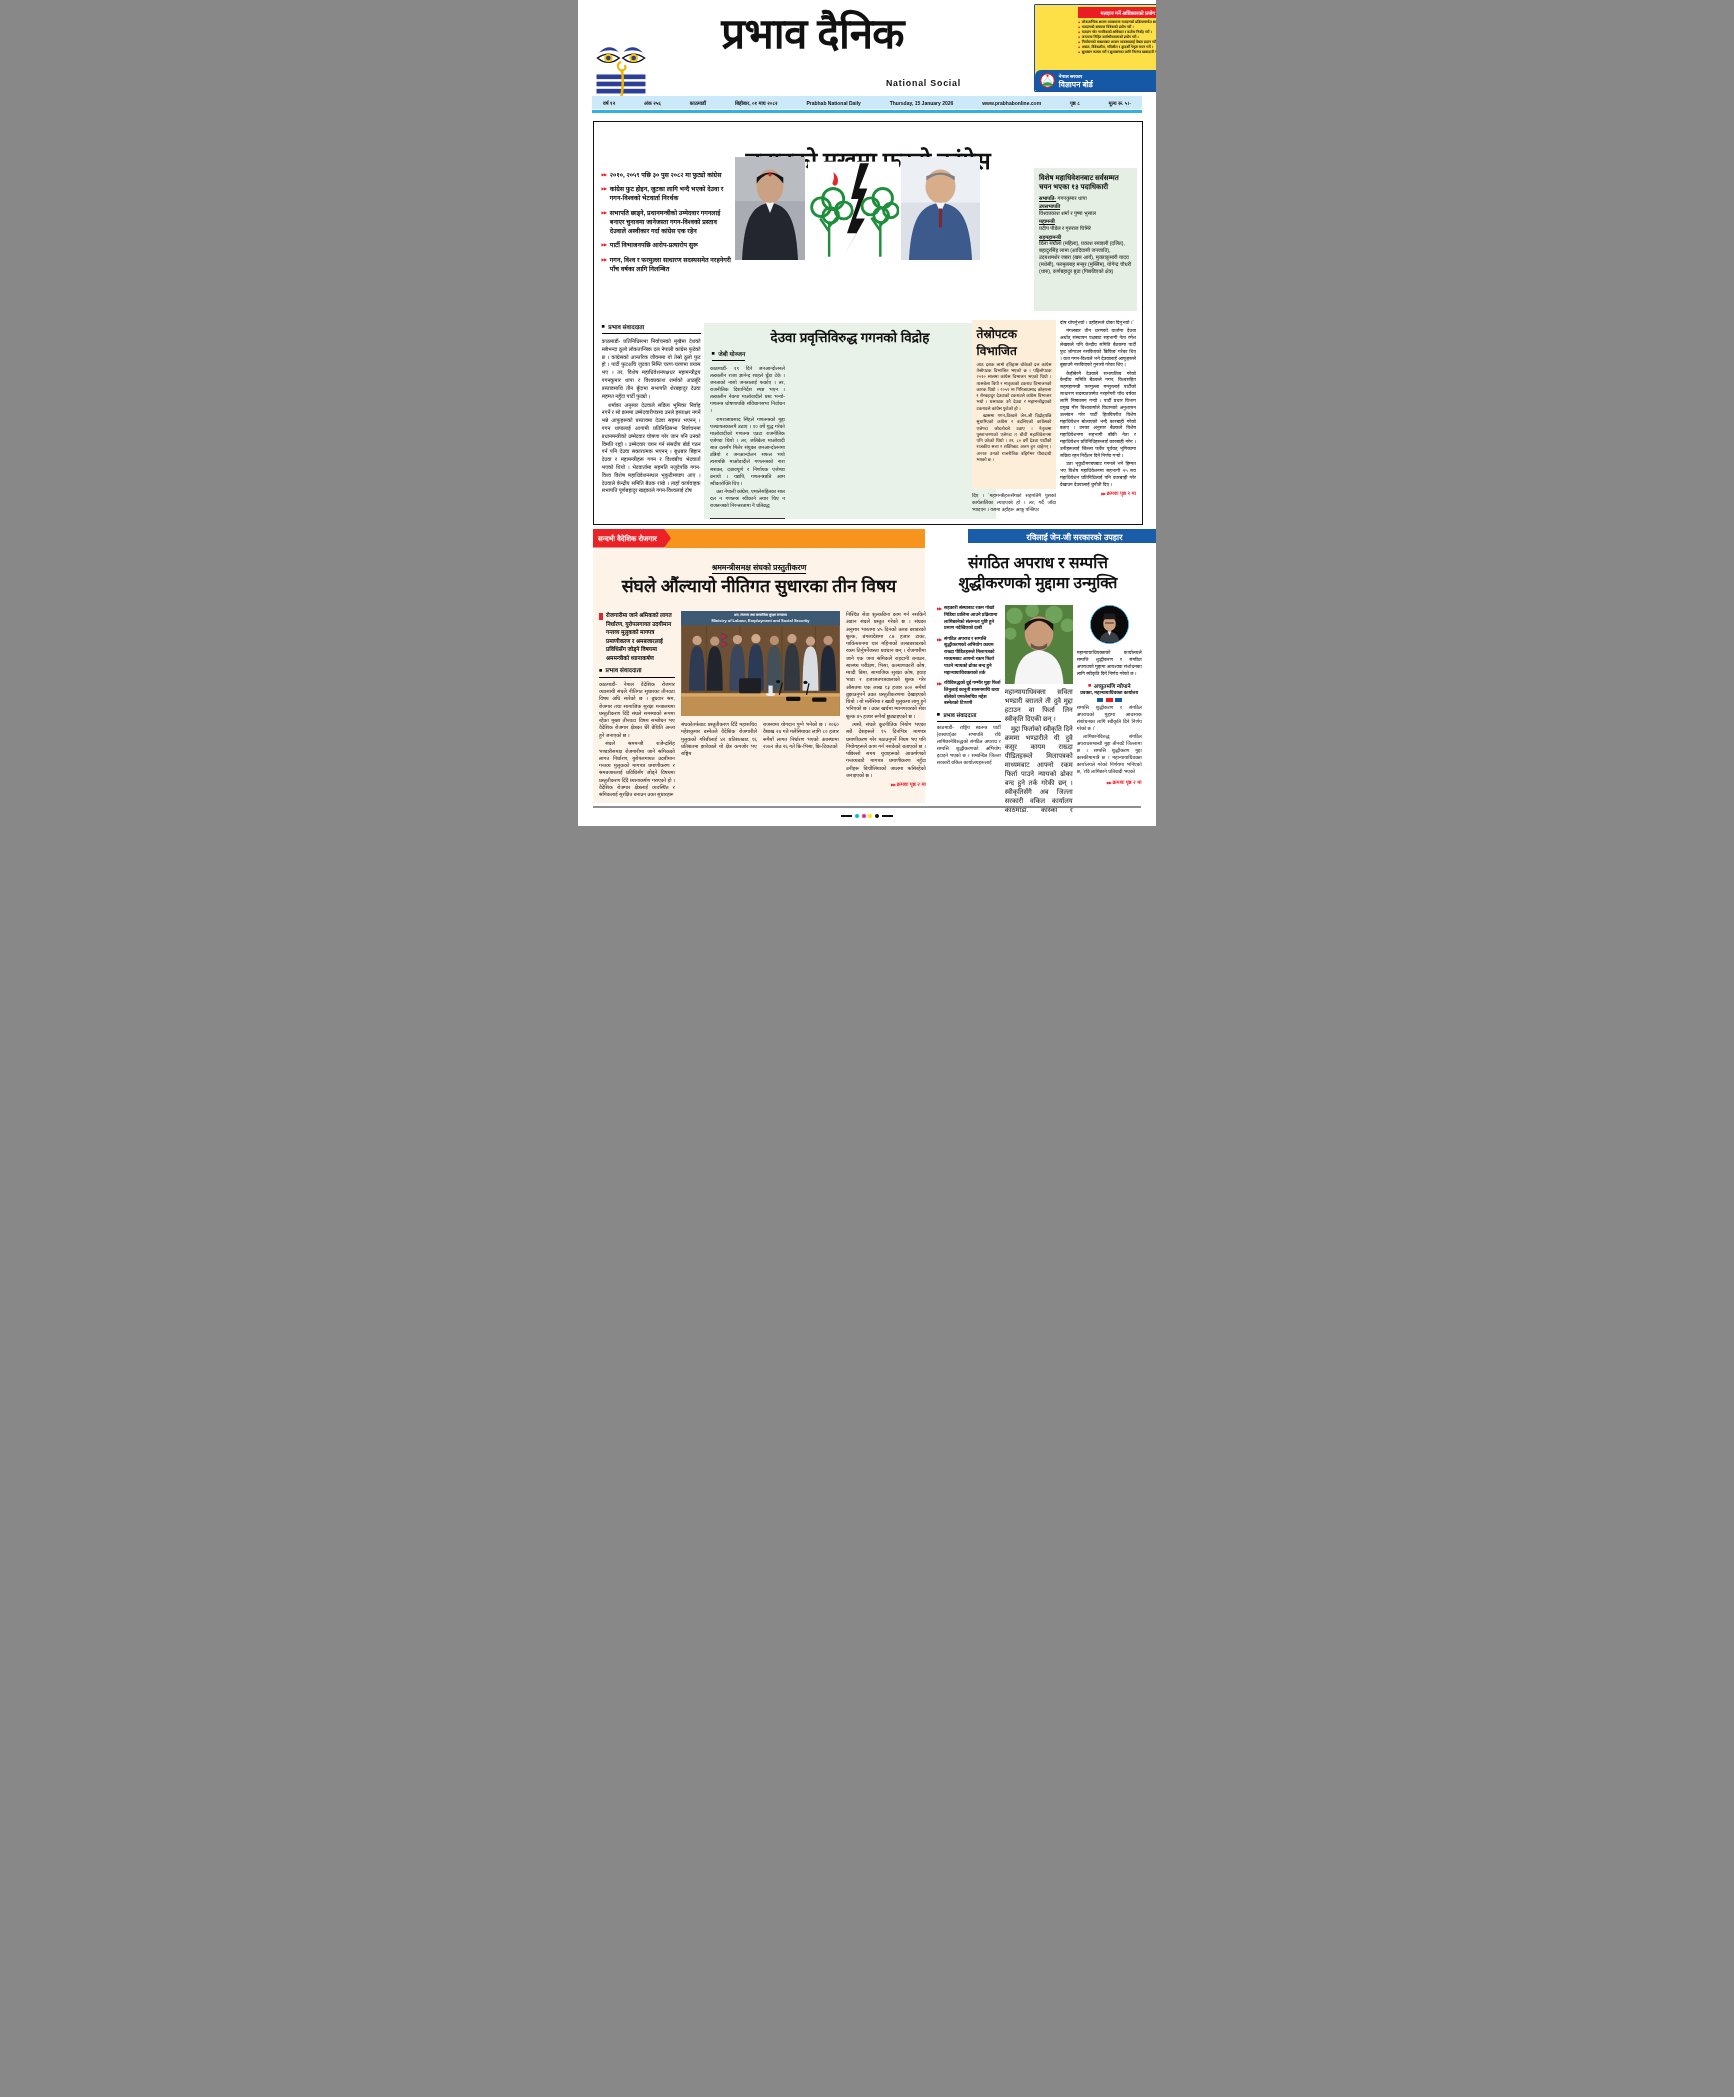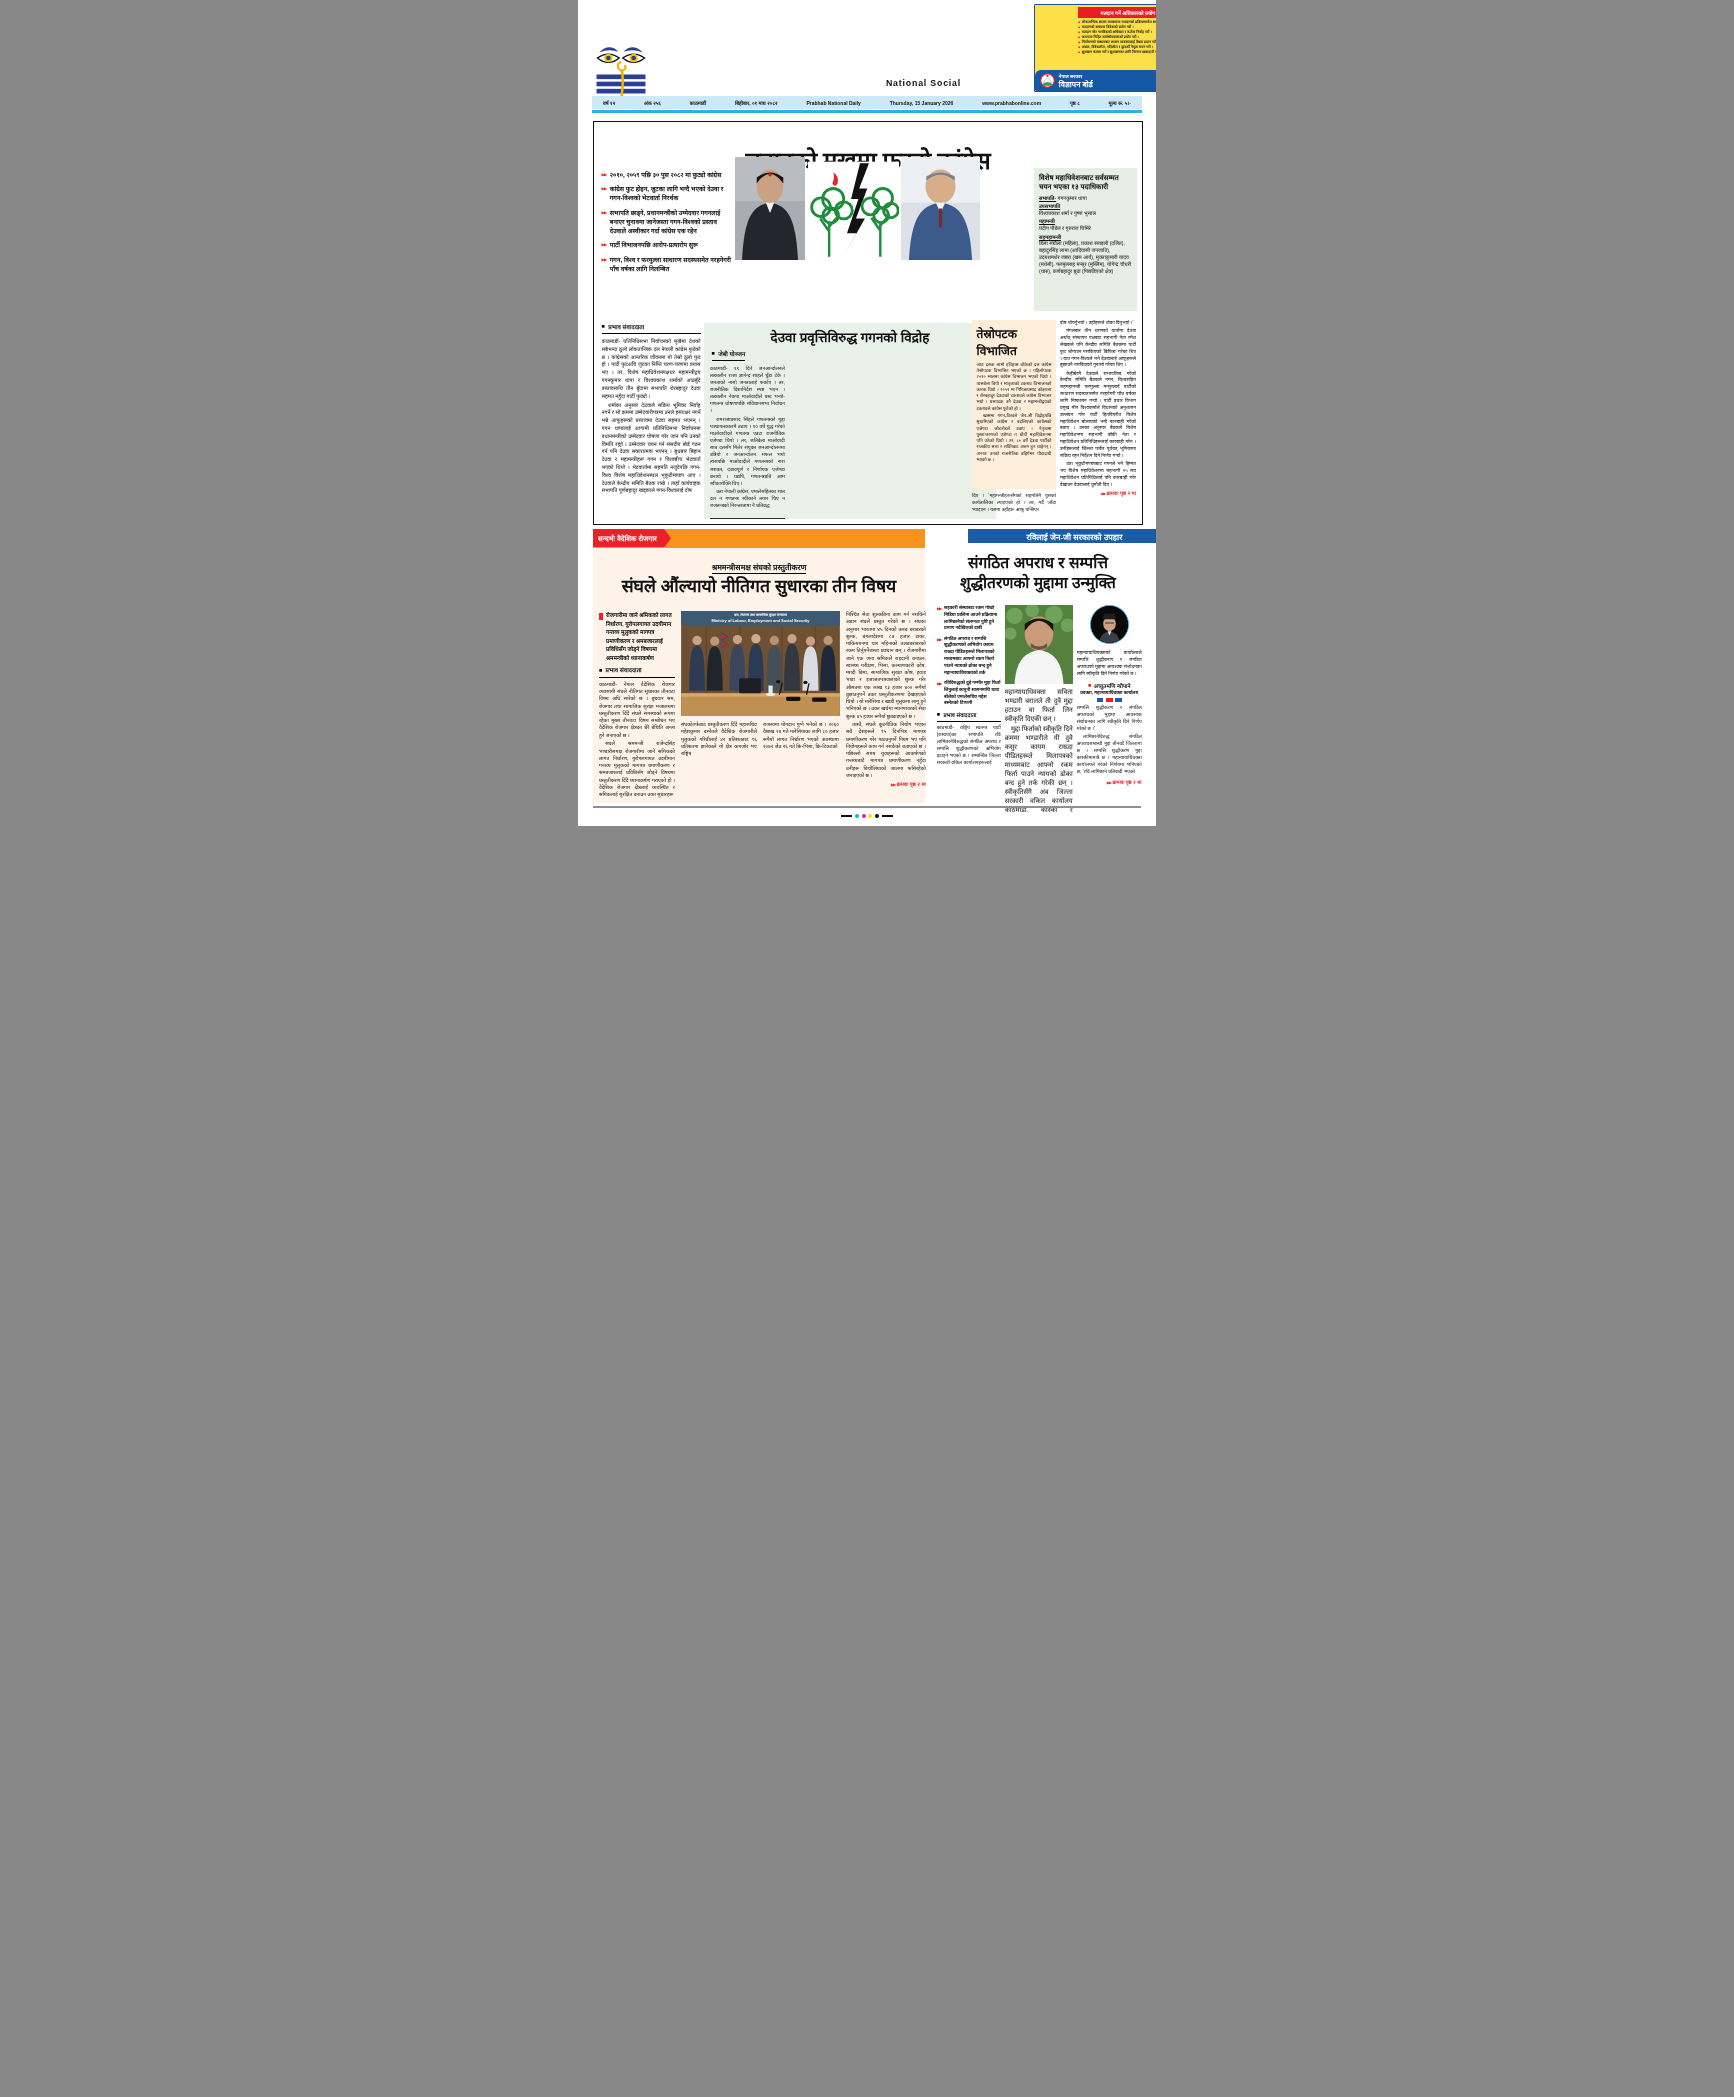--- a/index.html
+++ b/index.html
@@ -129,20 +129,21 @@
       <path d="M8 45 Q34 26 60 45 Q34 66 8 45 Z" fill="#fff" stroke="#111" stroke-width="3"></path>
       <path d="M68 45 Q94 26 120 45 Q94 66 68 45 Z" fill="#fff" stroke="#111" stroke-width="3"></path>
       <circle cx="34" cy="45" r="10" fill="#f5c400"></circle>
         <circle cx="34" cy="45" r="5.5" fill="#2b3f97"></circle>
       <circle cx="94" cy="45" r="10" fill="#f5c400"></circle>
         <circle cx="94" cy="45" r="5.5" fill="#2b3f97"></circle>
       <path d="M64 54 q-11 5 -6 15 q5 9 13 4 q7 -5 1 -11" fill="none" stroke="#f0b400" stroke-width="5"></path>
       <path d="M66 72 q5 26 -1 66" fill="none" stroke="#f0b400" stroke-width="6"></path>
     </svg>
   </div>
+  <div class="abs mast-title">प्रभाव दैनिक</div>
   <div class="abs mast-sub">National Social</div>
 
   <div class="abs ad-box">
     <div class="ad-head">मतदान गर्ने अधिकारको प्रयोग गरौं ।</div>
     <ul class="ad-list">
       <li>
           <span class="dia">◆</span>
           <span>लोकतान्त्रिक शासन व्यवस्थामा मतदानको प्रक्रियामार्फत शासनमा सहभागी होऔं ।</span>
         </li>
       <li>
@@ -469,21 +470,21 @@
         <div class="more">
           <span class="mk">▶▶</span>
           <span>क्रमशः पृष्ठ २ मा</span>
         </div>
       </div>
     </div>
   </div>
 
   <div class="abs ravi">
     <div class="ravi-banner">रविलाई जेन-जी सरकारको उपहार</div>
-    <div class="ravi-headline">संगठित अपराध र सम्पत्ति शुद्धीतरणको मुद्दामा उन्मुक्ति</div>
+    <div class="ravi-headline">संगठित अपराध र सम्पत्ति शुद्धीकरणको मुद्दामा उन्मुक्ति</div>
     <div class="ravi-content">
       <div class="abs r-colA">
         <ul class="r-hl">
           <li>
               <span class="mk">▶▶</span>
               <span>सहकारी संस्थाबाट रकम गोर्खा मिडिया प्रालिमा आउने प्रक्रियामा लामिछानेको संलग्नता पुष्टि हुने प्रमाण नदेखिएको दाबी</span>
             </li>
           <li>
               <span class="mk">▶▶</span>
               <span>संगठित अपराध र सम्पत्ति शुद्धीकरणको अभियोग कायम राख्दा पीडितहरूले मिलापत्रको माध्यमबाट आफ्नो रकम फिर्ता पाउने न्यायको ढोका बन्द हुने महान्यायाधिवक्ताको तर्क</span>

